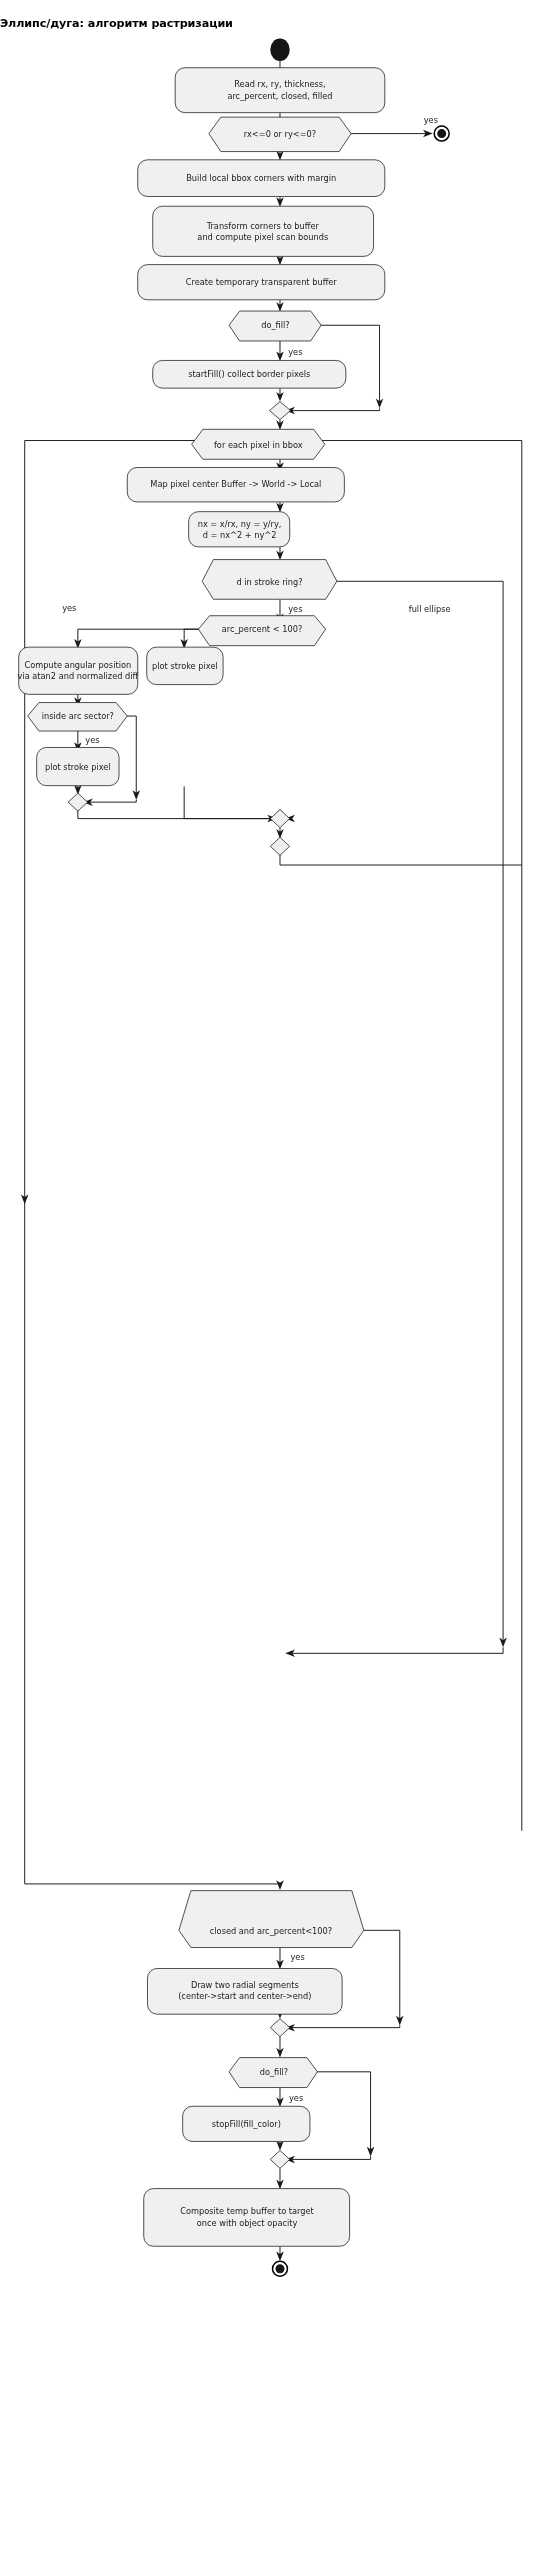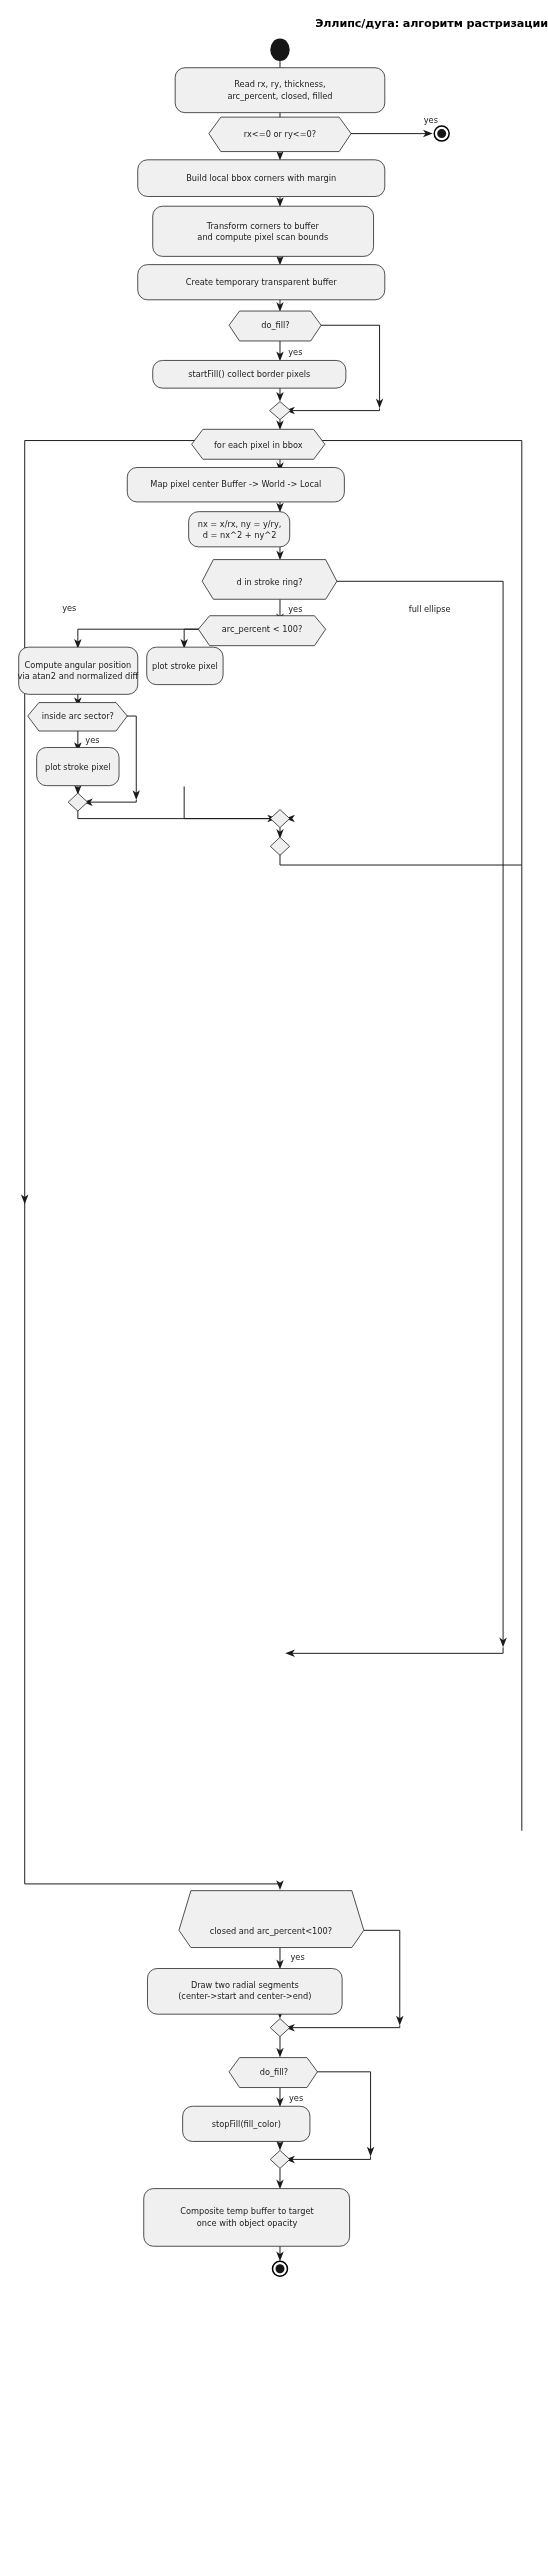--- a/index.html
+++ b/index.html
@@ -12,21 +12,21 @@
     height: 2576px;
     position: relative;
     font-family: "DejaVu Sans", sans-serif;
     overflow: hidden;
   }
   #diagram-title {
     position: absolute;
     left: 0;
     top: 16.5px;
     width: 548px;
-    text-align: right;
+    text-align: left;
     font-size: 11.2px;
     font-weight: bold;
     color: #000000;
     font-family: "DejaVu Sans", sans-serif;
     letter-spacing: -0.1px;
   }
   svg#flow {
     position: absolute;
     left: 0;
     top: 0;

